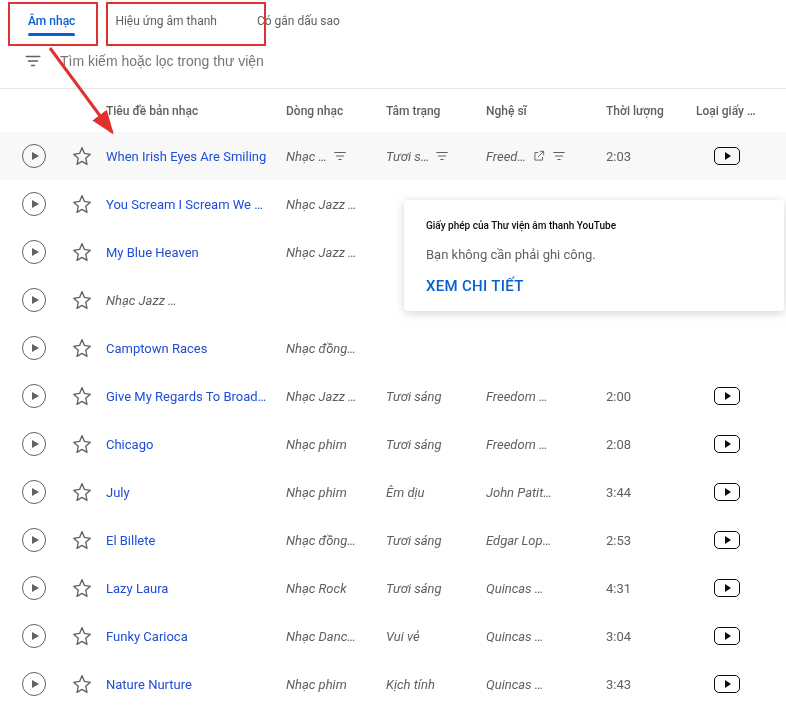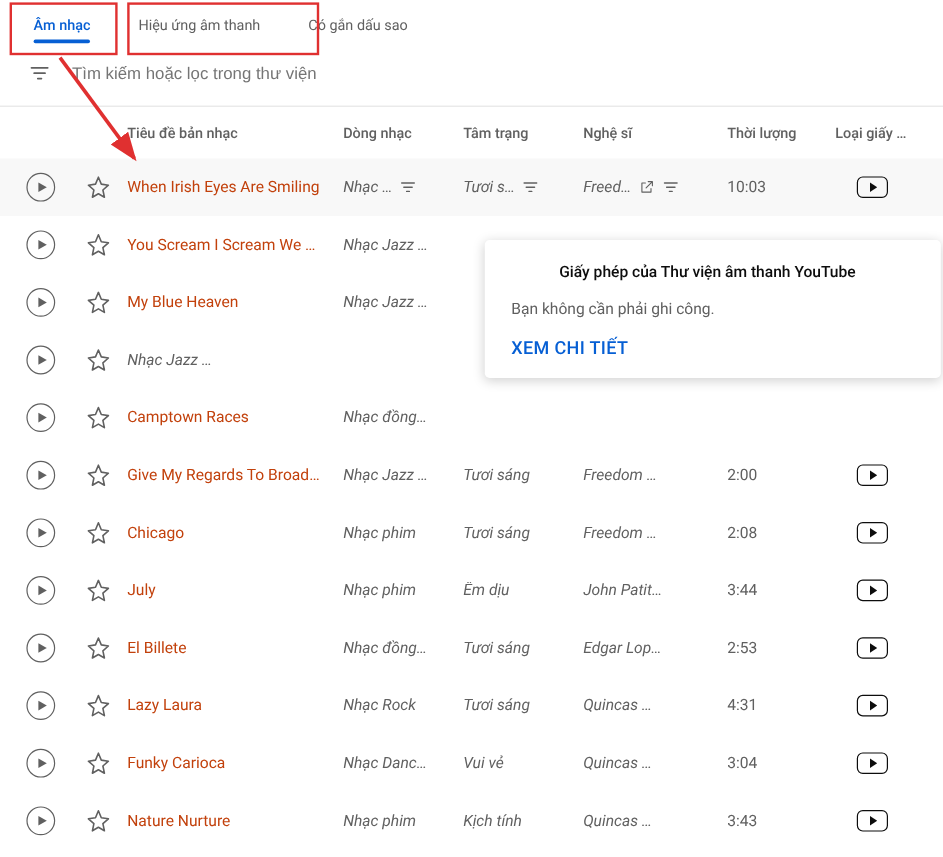--- a/index.html
+++ b/index.html
@@ -10,30 +10,30 @@
     .tab.active::after { content: ''; position: absolute; left: 20px; right: 20px; bottom: 6px; height: 3px; background: #065fd4; border-radius: 2px; }
     .tab-box { position: absolute; border: 2px solid #e03030; pointer-events: none; }
     .search-row { display: flex; align-items: center; padding: 10px 20px 18px 24px; gap: 18px; }
     .filter-icon { width: 18px; }
     .search-input { border: none; outline: none; font-size: 14px; color: #ec4899; width: 300px; background: transparent; }
     .header-row, .row { display: grid; grid-template-columns: 48px 48px 180px 100px 100px 120px 90px 62px; align-items: center; gap: 0; padding: 0 10px; }
     .header-row { height: 44px; color: #606060; font-weight: 500; font-size: 12px; border-top: 1px solid #e5e5e5; }
     .row { height: 48px; }
     .row.hovered { background: #f8f8f8; }
     .cell { overflow: hidden; text-overflow: ellipsis; white-space: nowrap; }
-    .cell.title { color: #c2410c; }
+    .cell.title { color: #1d4ed8; }
     .play-btn, .star-btn, .yt-btn { display: flex; align-items: center; justify-content: center; cursor: pointer; }
     .play-circle { width: 24px; height: 24px; border: 1.6px solid #606060; border-radius: 50%; display: flex; align-items: center; justify-content: center; }
     .play-triangle { width:0; height:0; border-left: 7px solid #606060; border-top: 4.5px solid transparent; border-bottom: 4.5px solid transparent; margin-left: 2px; }
     .yt-icon { width: 26px; height: 18px; border: 1.6px solid #0d0d0d; border-radius: 5px; display: flex; align-items: center; justify-content: center; }
     .yt-tri { width:0; height:0; border-left: 6px solid #0d0d0d; border-top: 4px solid transparent; border-bottom: 4px solid transparent; margin-left: 1px; }
     .genre-cell, .mood-cell, .artist-cell { display: flex; align-items: center; gap: 6px; font-style: italic; }
     .mini-icon { width: 14px; height: 14px; flex-shrink: 0; }
     .tooltip-card { position: absolute; left: 404px; top: 200px; width: 380px; background: #fff; border-radius: 4px; box-shadow: 0 2px 10px rgba(0,0,0,0.18); padding: 20px 22px 16px; z-index: 5; }
-    .tooltip-title { font-weight: 500; color: #0d0d0d; margin-bottom: 14px; font-size: 13px; margin-left: 40px; }
+    .tooltip-title { font-weight: 500; color: #0d0d0d; margin-bottom: 14px; font-size: 10px; }
     .tooltip-body { color: #606060; line-height: 1.5; margin-bottom: 12px; font-size: 13px; }
     .tooltip-link { color: #065fd4; font-weight: 500; cursor: pointer; font-size: 15px; letter-spacing: 0.3px; }
     .arrow-svg { position: absolute; top: 40px; left: 40px; z-index: 3; pointer-events:none; }
   </style>
 </head>
 <body>
 
 <div class="tabs" style="position:relative;">
   <div class="tab active"><span>Âm nhạc</span></div>
   <div class="tab"><span>Hiệu ứng âm thanh</span></div>
@@ -97,21 +97,21 @@
       </div>
       <div class="artist-cell">
         <span class="cell">Freed…</span>
         <svg class="mini-icon" viewBox="0 0 24 24" fill="none">
           <path d="M14 4h6v6M20 4l-9 9M18 14v5H5V6h5" stroke="#606060" stroke-width="1.6" stroke-linecap="round" stroke-linejoin="round"></path>
         </svg>
         <svg class="mini-icon" viewBox="0 0 24 24">
           <path d="M3 6h18M6 12h12M10 18h4" stroke="#606060" stroke-width="2" stroke-linecap="round" fill="none"></path>
         </svg>
       </div>
-      <div class="cell">10:03</div>
+      <div class="cell">2:03</div>
       <div class="yt-btn">
         <div class="yt-icon">
           <div class="yt-tri"></div>
         </div>
       </div>
     </div>
     <div class="row">
       <div class="play-btn">
         <div class="play-circle">
           <div class="play-triangle"></div>

